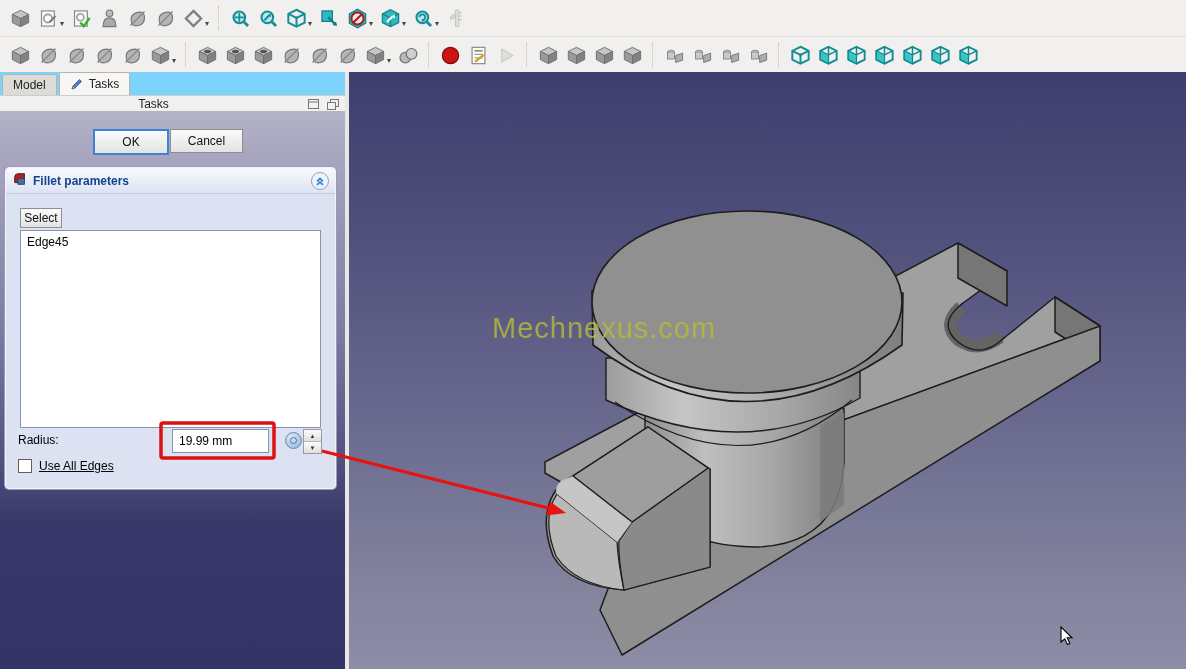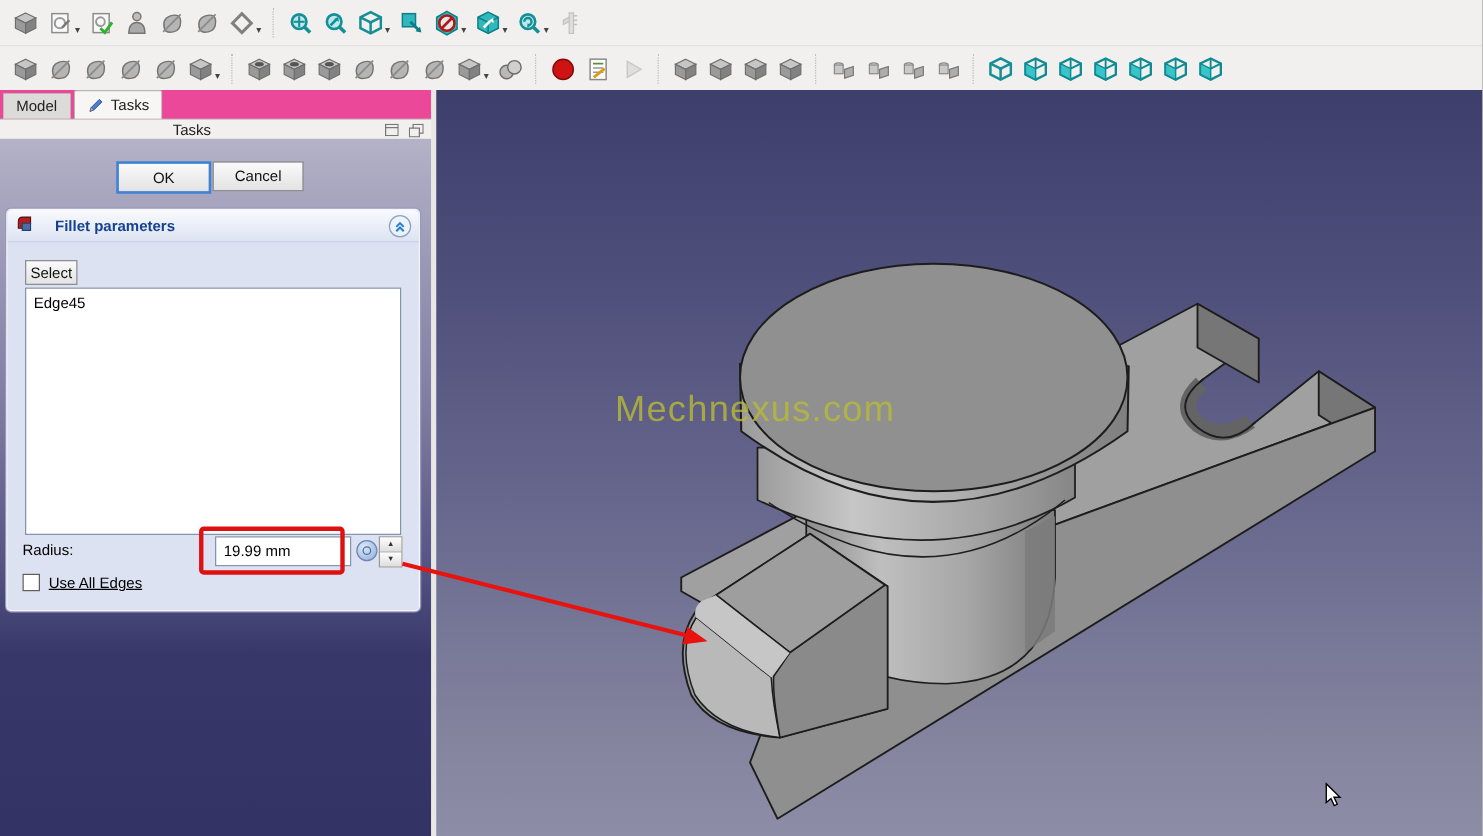--- a/index.html
+++ b/index.html
@@ -11,50 +11,50 @@
   .tb-row{height:36px;display:flex;align-items:center;padding-left:6px;}
   .tb-row1{border-bottom:1px solid #e3e1df;}
   .tb-btn{width:28px;height:28px;display:flex;align-items:center;justify-content:center;
           border-radius:3px;position:relative;flex:0 0 auto;}
   .tb-btn svg{width:21px;height:21px;}
   .tb-btn.disabled{opacity:.45;}
   .dd{font-size:8px;color:#444;margin:10px 3px 0 -2px;flex:0 0 auto;}
   .tb-sep{width:1px;height:24px;border-left:1px dotted #bdbbb8;margin:0 6px;flex:0 0 auto;}
   
   .left-col{position:absolute;left:0;top:72px;width:345px;height:597px;background:#e9e7e5;}
-  .tabbar{height:23px;background:#ec4899;border-bottom:1px solid #cfcdca;display:flex;align-items:flex-end;}
+  .tabbar{height:23px;background:#7dd3fc;border-bottom:1px solid #cfcdca;display:flex;align-items:flex-end;}
   .tab{height:20px;display:flex;align-items:center;padding:0 10px;border:1px solid #b6b4b1;
        border-bottom:none;background:#dddbd8;font-size:12px;color:#222;border-radius:2px 2px 0 0;margin-left:2px;}
   .tab.active{background:#f7f6f5;height:22px;font-weight:normal;}
   .tab .ticon{margin-right:5px;display:flex;}
   .tasks-header{height:16px;background:#f1f0ee;display:flex;align-items:center;position:relative;
                 border-bottom:1px solid #d8d6d3;}
   .tasks-header .title{flex:1;text-align:center;font-size:12px;color:#222;}
   .winbtn{width:13px;height:12px;margin-right:6px;display:flex;align-items:center;justify-content:center;}
   .panel-body{position:absolute;left:0;top:39px;width:345px;height:558px;
      background:linear-gradient(180deg,#b4b2c7 0%,#9a98b6 18%,#7c7aa0 40%,#535282 62%,#373769 74%,#343366 100%);}
   .btn{background:linear-gradient(#fafafa,#e3e3e3);border:1px solid #8f8f8f;font-size:12px;
        display:flex;align-items:center;justify-content:center;color:#111;}
   .btn-ok{position:absolute;left:93px;top:18px;width:72px;height:22px;border:2px solid #3c82d6;text-align:right;}
   .btn-cancel{position:absolute;left:170px;top:18px;width:71px;height:22px;}
   
   .fillet-panel{position:absolute;left:5px;top:56px;width:329px;height:320px;background:#dde2f3;
       border:1px solid #f2f4fa;border-radius:4px;box-shadow:0 0 0 1px #9a9ab8;}
   .fillet-header{height:25px;background:linear-gradient(#f8fafd,#dce3f2);border-bottom:1px solid #c3cbdf;
       border-radius:4px 4px 0 0;display:flex;align-items:center;padding:0 6px;}
-  .fillet-header .htitle{flex:1;font-weight:bold;color:#15418f;font-size:12px;margin-left:16px;}
+  .fillet-header .htitle{flex:1;font-weight:bold;color:#15418f;font-size:12px;margin-left:5px;}
   .collapse-btn{width:16px;height:16px;border-radius:50%;border:1px solid #8ea2c8;background:#eef2fa;
       display:flex;align-items:center;justify-content:center;}
   .select-btn{position:absolute;left:14px;top:40px;width:40px;height:18px;}
   .edge-list{position:absolute;left:14px;top:62px;width:299px;height:193px;background:#fff;
       border:1px solid #8593ab;overflow:hidden;margin:0;padding:3px 0 0 0;list-style:none;}
   .edge-list li{font-size:12px;padding:1px 6px;color:#000;}
   .radius-label{position:absolute;left:12px;top:265px;font-size:12px;color:#000;}
   .radius-input{position:absolute;left:166px;top:261px;width:89px;height:22px;border:1px solid #8593ab;
-      background:#fff;font-family:"Liberation Sans",sans-serif;font-size:12px;padding:0 12px 0 6px;}
+      background:#fff;font-family:"Liberation Sans",sans-serif;font-size:12px;padding:0 0 0 6px;}
   .expr-btn{position:absolute;left:279px;top:264px;width:15px;height:15px;border-radius:50%;
       border:1px solid #6a88b4;background:radial-gradient(circle at 35% 30%,#dbe7f7,#8fb0d9);}
   .expr-btn:after{content:"";position:absolute;left:4px;top:4px;width:5px;height:5px;border-radius:50%;
       border:1px solid #51719e;}
   .spinbox{position:absolute;left:297px;top:261px;width:17px;height:23px;border:1px solid #9a9a9a;
       background:#f2f2f2;display:flex;flex-direction:column;}
   .spin{flex:1;display:flex;align-items:center;justify-content:center;font-size:6px;color:#333;
       background:linear-gradient(#fdfdfd,#dedede);}
   .spin + .spin{border-top:1px solid #b9b9b9;}
   .chk-row{position:absolute;left:12px;top:291px;display:flex;align-items:center;}

